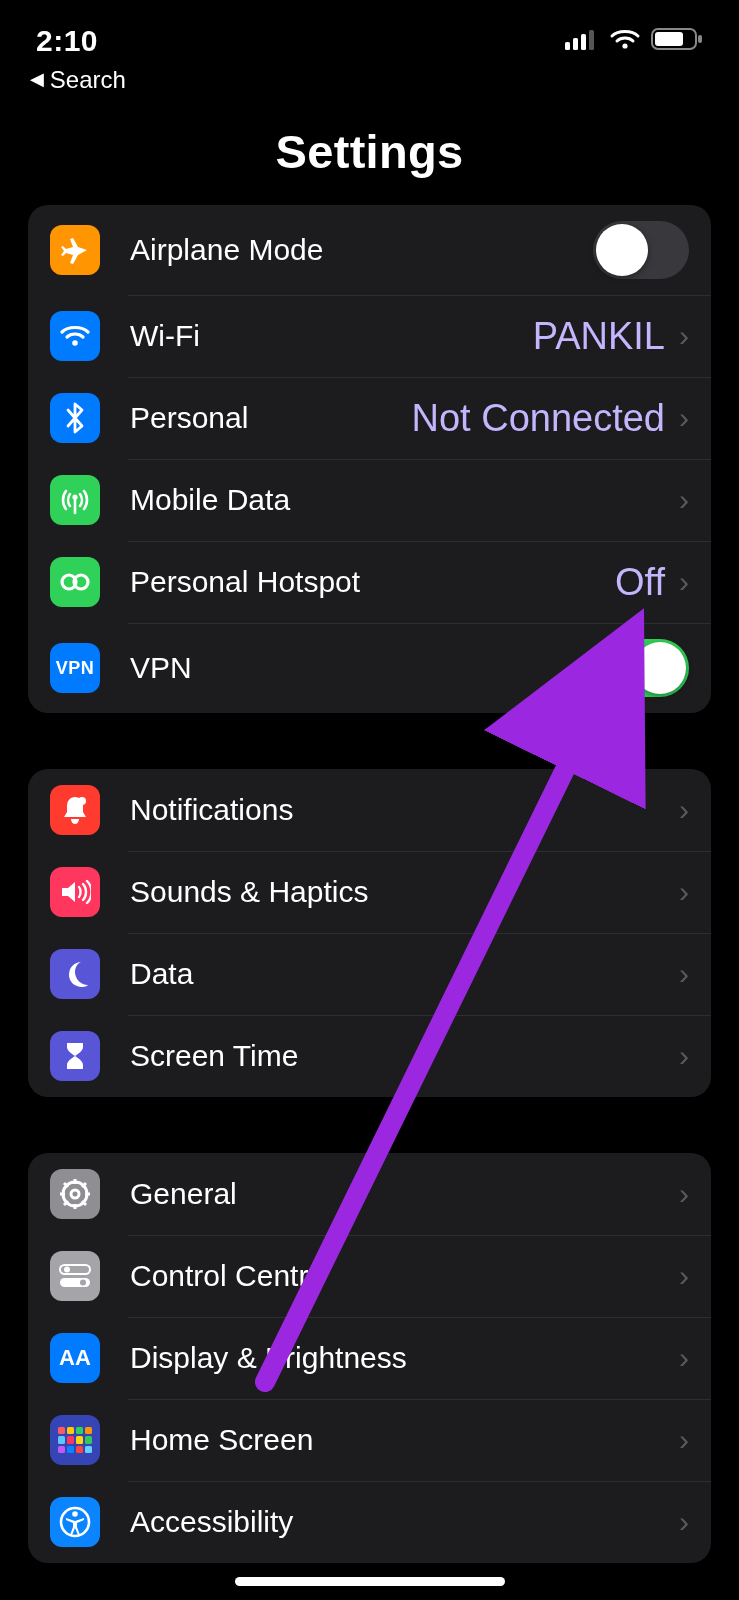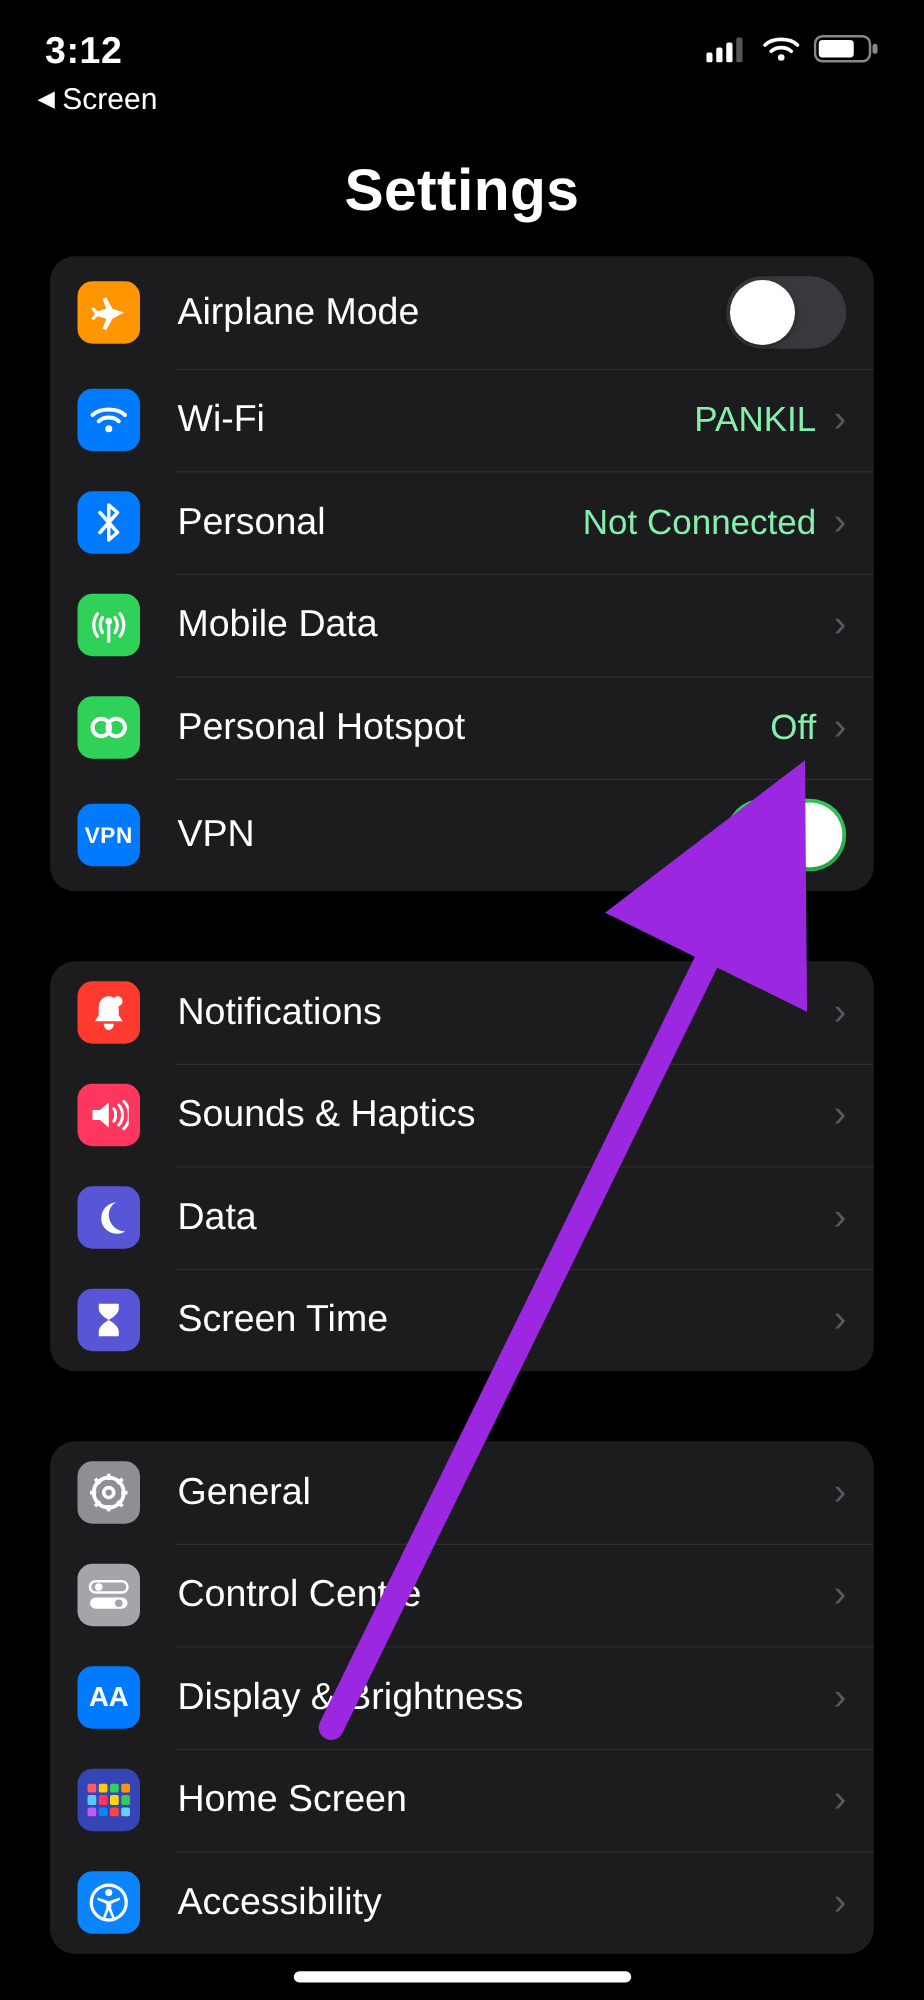--- a/index.html
+++ b/index.html
@@ -53,21 +53,21 @@
     padding: 30px 0 26px 0;
   }
   .title {
     font-size: 47px;
     font-weight: 700;
     letter-spacing: 0.3px;
   }
 
   
   .content {
-    padding: 0 40px;
+    padding: 0 28px;
   }
   .group {
     background: #1c1c1e;
     border-radius: 20px;
     overflow: hidden;
     margin-bottom: 56px;
   }
   .row {
     display: flex;
     align-items: center;
@@ -94,22 +94,22 @@
     flex-shrink: 0;
     margin-right: 30px;
     color: #fff;
   }
   .row-label {
     font-size: 30px;
     font-weight: 400;
     flex: 1;
   }
   .row-value {
-    font-size: 28px;
-    color: #86efac;
+    font-size: 38px;
+    color: #c4b5fd;
     margin-right: 14px;
   }
   .chevron {
     color: #5a5a5e;
     font-size: 30px;
     font-weight: 400;
   }
 
   
   .toggle {
@@ -179,21 +179,21 @@
   .appgrid span {
     width: 100%;
     height: 100%;
     border-radius: 1.5px;
   }
 </style>
 </head>
 <body>
 
 <div class="status-bar">
-  <div class="status-time">3:12</div>
+  <div class="status-time">2:10</div>
   <div class="status-icons">
     <span class="cell-icon">
       <svg width="34" height="22" viewBox="0 0 34 22">
           <g fill="#fff">
             <rect x="0" y="14" width="5" height="8" rx="1.5"></rect>
             <rect x="8" y="10" width="5" height="12" rx="1.5"></rect>
             <rect x="16" y="6" width="5" height="16" rx="1.5"></rect>
             <rect x="24" y="2" width="5" height="20" rx="1.5" fill="#555"></rect>
           </g>
         </svg>
@@ -212,21 +212,21 @@
           <rect x="1" y="2" width="44" height="20" rx="6" fill="none" stroke="#888" stroke-width="2"></rect>
           <rect x="47" y="8" width="4" height="8" rx="2" fill="#888"></rect>
           <rect x="4" y="5" width="28" height="14" rx="3" fill="#fff"></rect>
         </svg>
     </span>
   </div>
 </div>
 
 <div class="back-search">
   <span class="tri">◀</span>
-  <span>Screen</span>
+  <span>Search</span>
 </div>
 
 <div class="title-area">
   <div class="title">Settings</div>
 </div>
 
 <div class="content">
 
   <div class="group">
 

